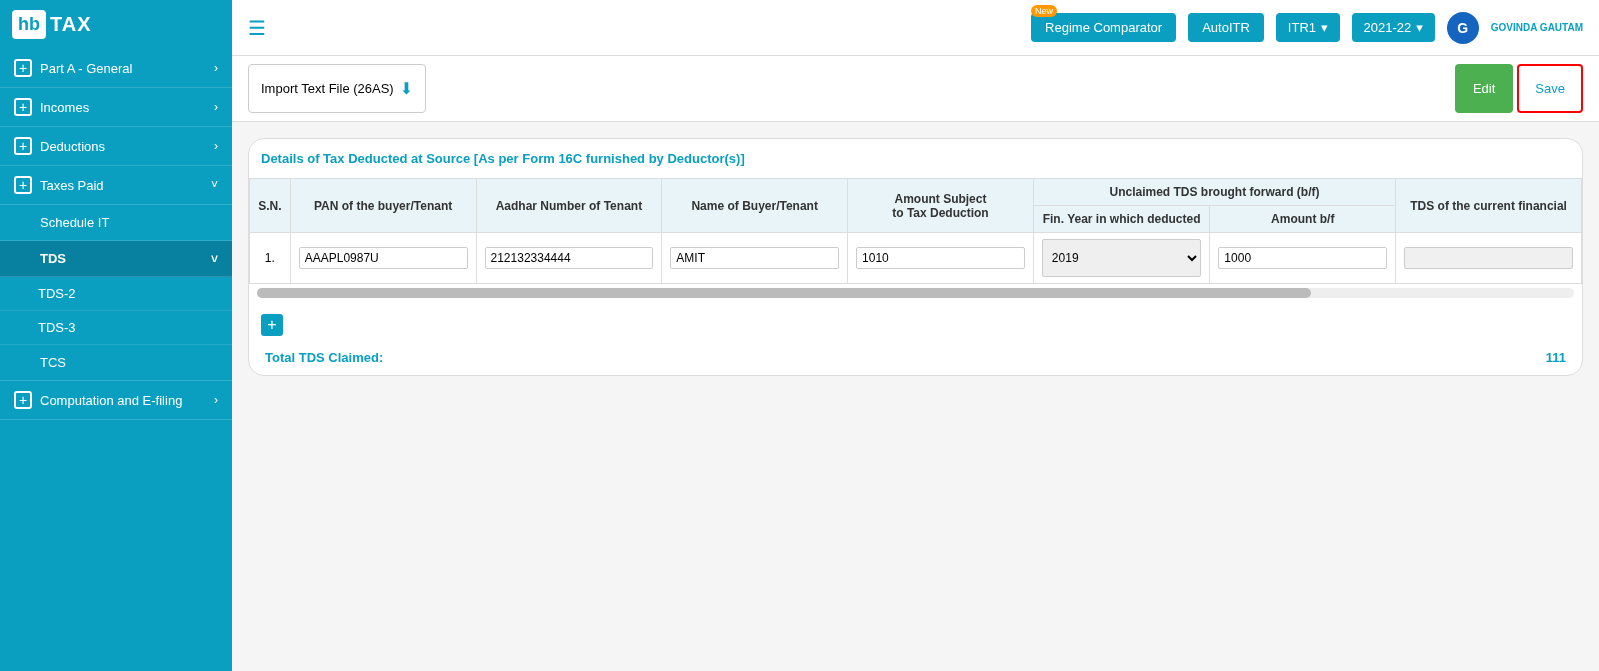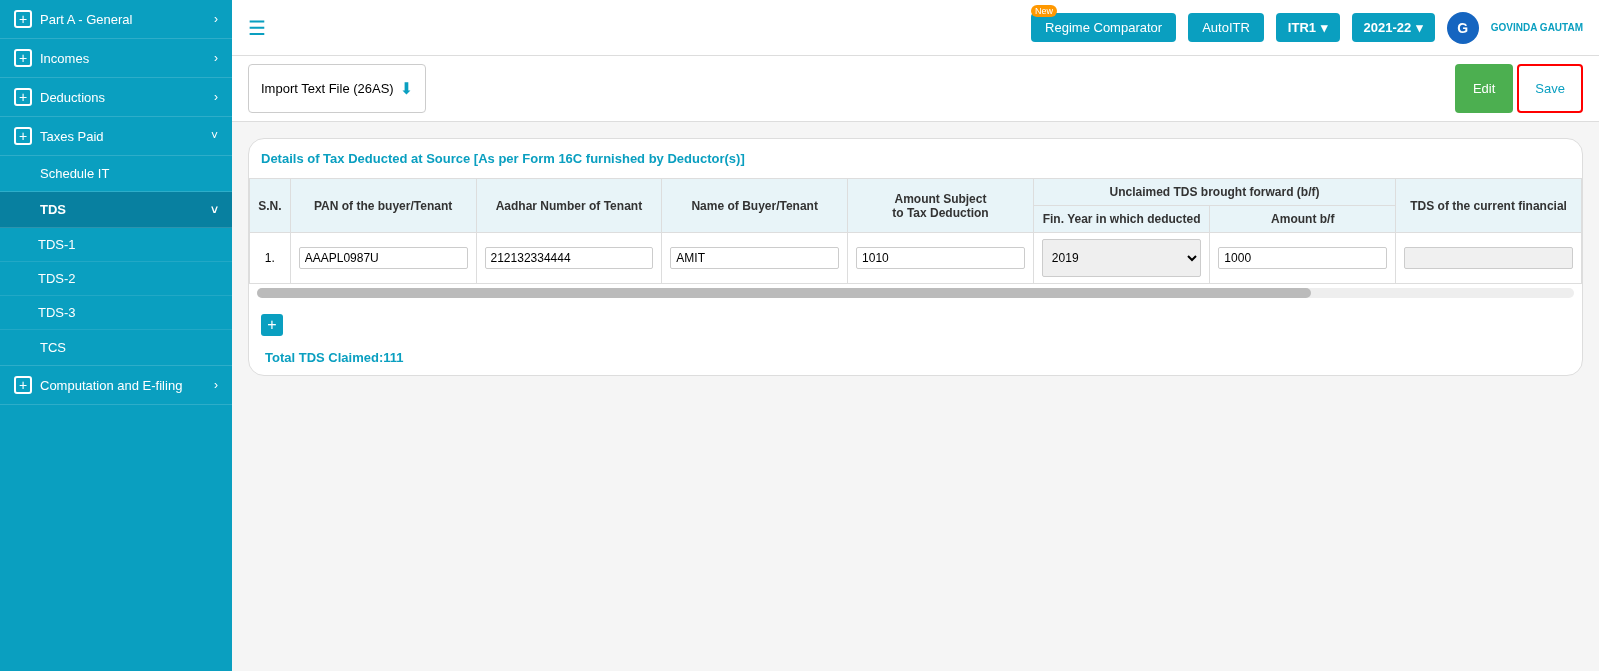--- a/index.html
+++ b/index.html
@@ -127,21 +127,21 @@
       left: 0;
     }
     .header-dropdown {
       background: #0a9fc0;
       color: white;
       border: none;
       border-radius: 4px;
       padding: 7px 12px;
       cursor: pointer;
       font-size: 13px;
-      font-weight: 700;
+      font-weight: 400;
       display: flex;
       align-items: center;
       gap: 5px;
     }
     .user-avatar {
       width: 32px;
       height: 32px;
       border-radius: 50%;
       background: #1565c0;
       color: white;
@@ -265,31 +265,35 @@
       height: 22px;
       cursor: pointer;
       font-size: 16px;
       display: flex;
       align-items: center;
       justify-content: center;
       margin: 8px 0 0 4px;
     }
     .total-row {
       display: flex;
-      justify-content: flex-start;
+      justify-content: space-between;
       padding: 10px 16px;
       font-size: 13px;
       font-weight: 600;
       color: #0a9fc0;
     }
   </style>
 </head>
 <body>
 
 <div class="sidebar">
+  <div class="sidebar-logo">
+    <div class="logo-hb">hb</div>
+    <div class="logo-tax">TAX</div>
+  </div>
 
   <div class="sidebar-item">
     <div class="plus-icon">+</div>
     <span>Part A - General</span>
     <span class="chevron">›</span>
   </div>
   <div class="sidebar-item">
     <div class="plus-icon">+</div>
     <span>Incomes</span>
     <span class="chevron">›</span>
@@ -303,23 +307,20 @@
     <div class="plus-icon">+</div>
     <span>Taxes Paid</span>
     <span class="chevron">˅</span>
   </div>
   <div class="sidebar-item">
     <span style="padding-left:26px;">Schedule IT</span>
   </div>
   <div class="sidebar-item active">
     <span style="padding-left:26px;">TDS</span>
     <span class="chevron">˅</span>
-  </div>
-  <div class="sidebar-sub-item">
-    <span>TDS-1</span>
   </div>
   <div class="sidebar-sub-item">
     <span>TDS-2</span>
   </div>
   <div class="sidebar-sub-item">
     <span>TDS-3</span>
   </div>
   <div class="sidebar-item">
     <span style="padding-left:26px;">TCS</span>
   </div>

